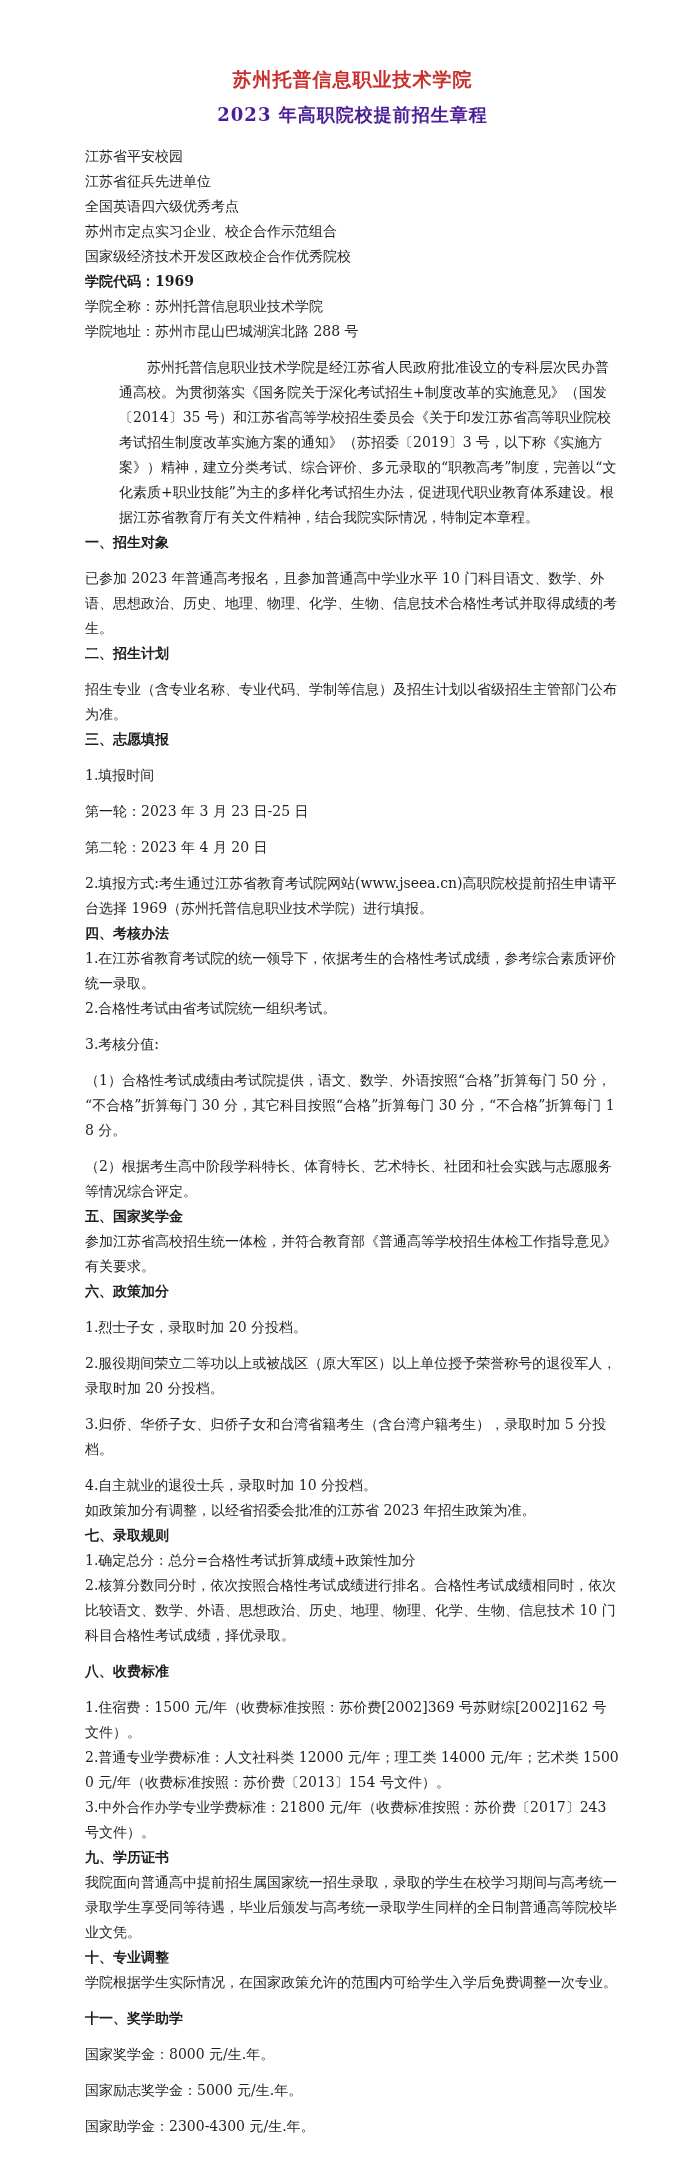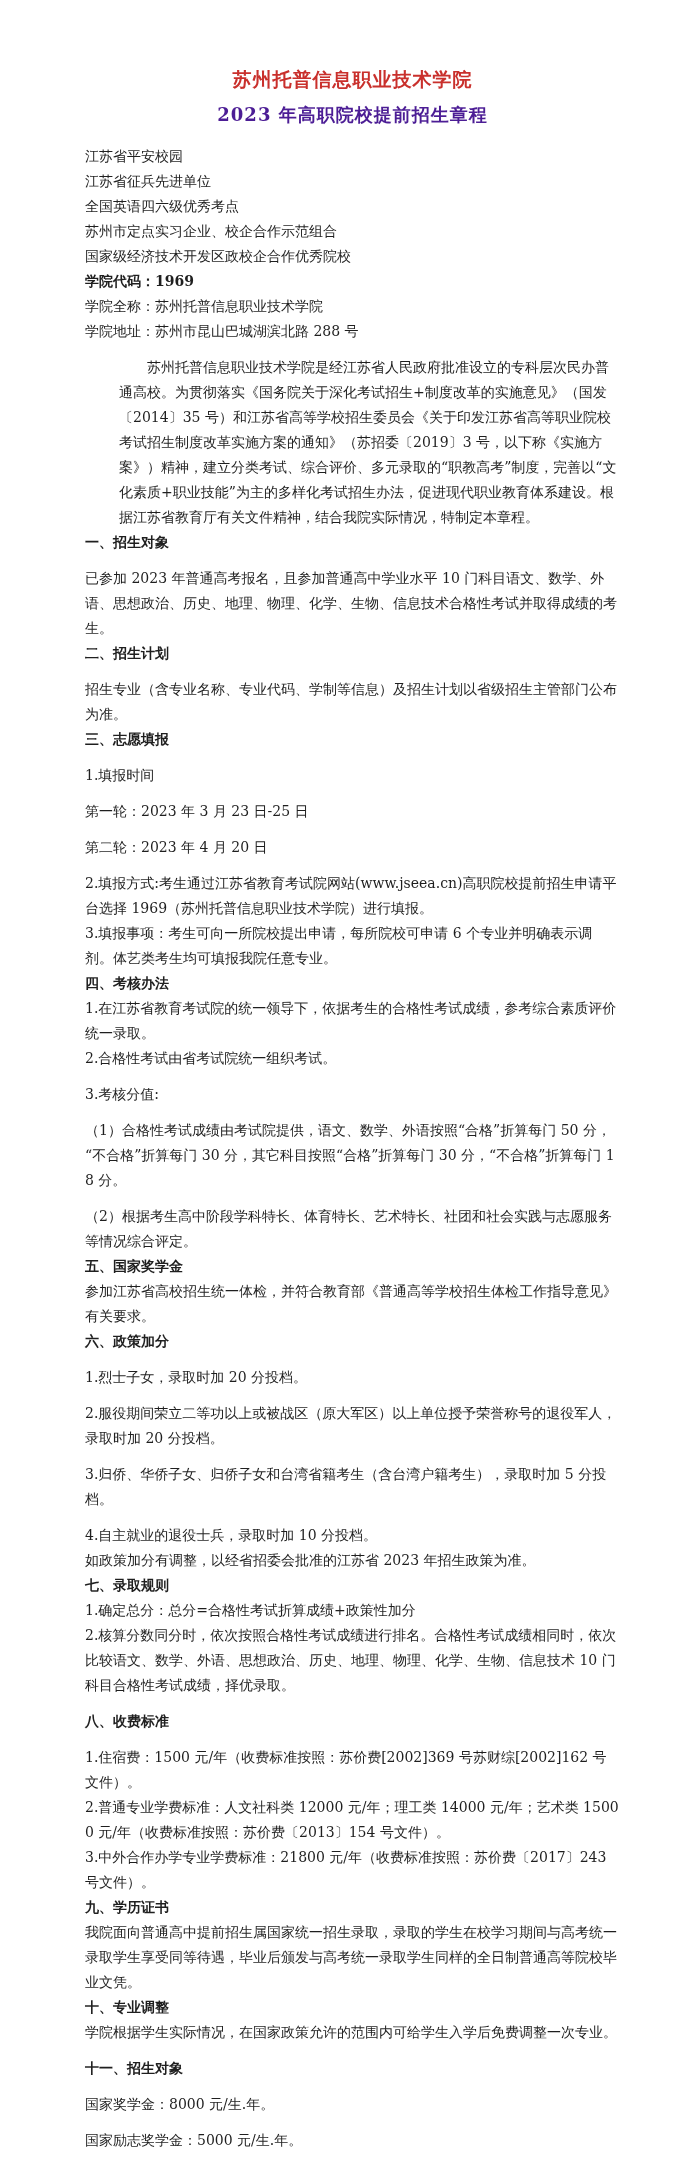--- a/index.html
+++ b/index.html
@@ -72,21 +72,20 @@
       <div class="block para gap">苏州托普信息职业技术学院是经江苏省人民政府批准设立的专科层次民办普通高校。为贯彻落实《国务院关于深化考试招生+制度改革的实施意见》（国发〔2014〕35 号）和江苏省高等学校招生委员会《关于印发江苏省高等职业院校考试招生制度改革实施方案的通知》（苏招委〔2019〕3 号，以下称《实施方案》）精神，建立分类考试、综合评价、多元录取的“职教高考”制度，完善以“文化素质+职业技能”为主的多样化考试招生办法，促进现代职业教育体系建设。根据江苏省教育厅有关文件精神，结合我院实际情况，特制定本章程。</div>
       <div class="block heading">一、招生对象</div>
       <div class="block line gap">已参加 2023 年普通高考报名，且参加普通高中学业水平 10 门科目语文、数学、外语、思想政治、历史、地理、物理、化学、生物、信息技术合格性考试并取得成绩的考生。</div>
       <div class="block heading">二、招生计划</div>
       <div class="block line gap">招生专业（含专业名称、专业代码、学制等信息）及招生计划以省级招生主管部门公布为准。</div>
       <div class="block heading">三、志愿填报</div>
       <div class="block line gap">1.填报时间</div>
       <div class="block line gap">第一轮：2023 年 3 月 23 日-25 日</div>
       <div class="block line gap">第二轮：2023 年 4 月 20 日</div>
       <div class="block line gap">2.填报方式:考生通过江苏省教育考试院网站(www.jseea.cn)高职院校提前招生申请平台选择 1969（苏州托普信息职业技术学院）进行填报。</div>
-      <div class="block line">3.填报事项：考生可向一所院校提出申请，每所院校可申请 6 个专业并明确表示调剂。体艺类考生均可填报我院任意专业。</div>
       <div class="block heading">四、考核办法</div>
       <div class="block line">1.在江苏省教育考试院的统一领导下，依据考生的合格性考试成绩，参考综合素质评价统一录取。</div>
       <div class="block line">2.合格性考试由省考试院统一组织考试。</div>
       <div class="block line gap">3.考核分值:</div>
       <div class="block line gap">（1）合格性考试成绩由考试院提供，语文、数学、外语按照“合格”折算每门 50 分，“不合格”折算每门 30 分，其它科目按照“合格”折算每门 30 分，“不合格”折算每门 18 分。</div>
       <div class="block line gap">（2）根据考生高中阶段学科特长、体育特长、艺术特长、社团和社会实践与志愿服务等情况综合评定。</div>
       <div class="block heading">五、国家奖学金</div>
       <div class="block line">参加江苏省高校招生统一体检，并符合教育部《普通高等学校招生体检工作指导意见》有关要求。</div>
       <div class="block heading">六、政策加分</div>
       <div class="block line gap">1.烈士子女，录取时加 20 分投档。</div>
@@ -98,18 +97,18 @@
       <div class="block line">1.确定总分：总分=合格性考试折算成绩+政策性加分</div>
       <div class="block line">2.核算分数同分时，依次按照合格性考试成绩进行排名。合格性考试成绩相同时，依次比较语文、数学、外语、思想政治、历史、地理、物理、化学、生物、信息技术 10 门科目合格性考试成绩，择优录取。</div>
       <div class="block heading gap">八、收费标准</div>
       <div class="block line gap">1.住宿费：1500 元/年（收费标准按照：苏价费[2002]369 号苏财综[2002]162 号文件）。</div>
       <div class="block line">2.普通专业学费标准：人文社科类 12000 元/年；理工类 14000 元/年；艺术类 15000 元/年（收费标准按照：苏价费〔2013〕154 号文件）。</div>
       <div class="block line">3.中外合作办学专业学费标准：21800 元/年（收费标准按照：苏价费〔2017〕243 号文件）。</div>
       <div class="block heading">九、学历证书</div>
       <div class="block line">我院面向普通高中提前招生属国家统一招生录取，录取的学生在校学习期间与高考统一录取学生享受同等待遇，毕业后颁发与高考统一录取学生同样的全日制普通高等院校毕业文凭。</div>
       <div class="block heading">十、专业调整</div>
       <div class="block line">学院根据学生实际情况，在国家政策允许的范围内可给学生入学后免费调整一次专业。</div>
-      <div class="block heading gap">十一、招生对象</div>
+      <div class="block heading gap">十一、奖学助学</div>
       <div class="block labeled gap"><span class="lab">国家奖学金：</span>8000 元/生.年。</div>
       <div class="block labeled gap"><span class="lab">国家励志奖学金：</span>5000 元/生.年。</div>
       <div class="block labeled gap"><span class="lab">国家助学金：</span>2300-4300 元/生.年。</div>
     </div>
 </div>
 
 </body></html>

